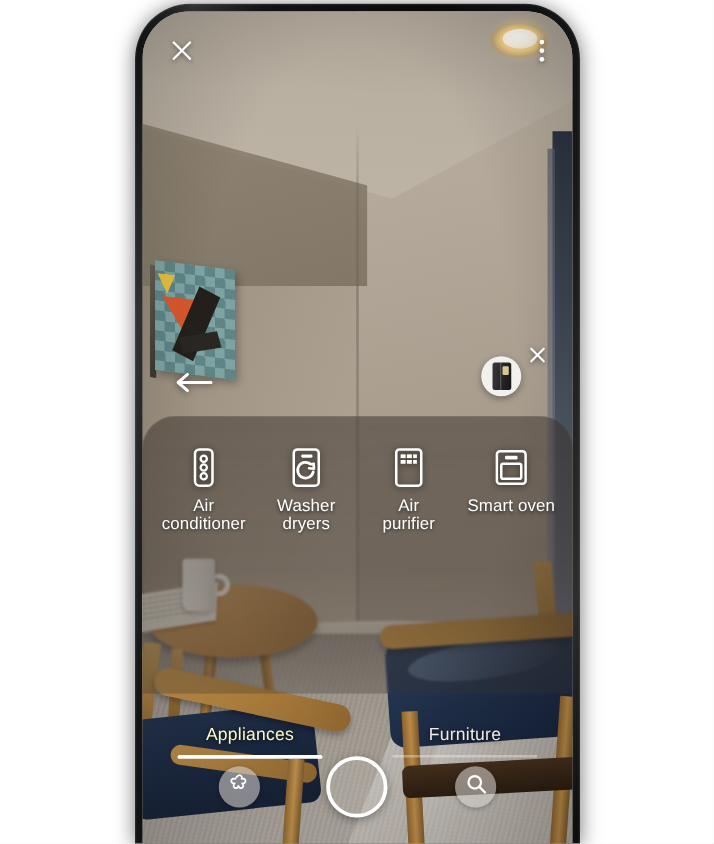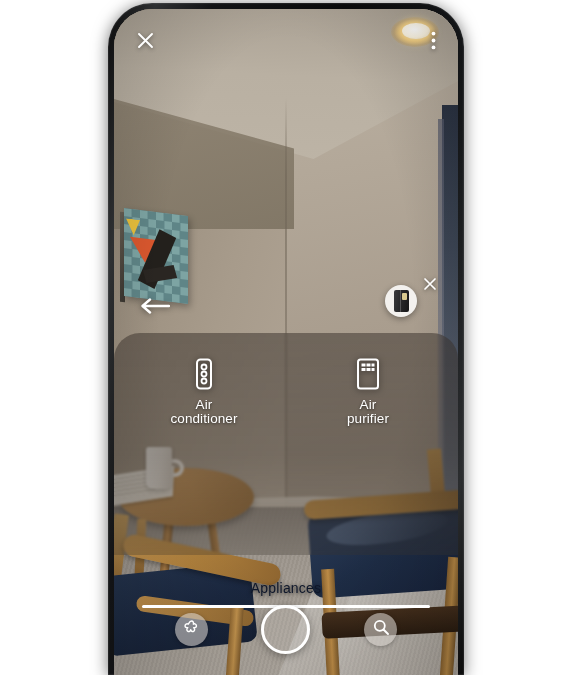--- a/index.html
+++ b/index.html
@@ -345,21 +345,21 @@
     position:absolute; left:0; top:324px; width:344px; height:222px;
     border-radius:26px 26px 0 0;
     background:linear-gradient(180deg,rgba(58,50,44,.52) 0%,rgba(52,45,39,.46) 55%,rgba(60,53,46,.30) 100%);
     backdrop-filter:blur(1px);
     z-index:30;
   }
   #category-grid{
     position:absolute; left:0; top:330px; width:344px;
     z-index:35;
     display:grid;
-    grid-template-columns:repeat(2,1fr);
+    grid-template-columns:repeat(4,1fr);
     row-gap:6px;
     padding:18px 8px 0 8px;
   }
   .cat-item{
     display:flex; flex-direction:column; align-items:center;
     cursor:pointer;
     height:88px;
   }
   .cat-icon{
     width:34px; height:34px;
@@ -384,21 +384,21 @@
   }
   .tab{
     flex:1; text-align:center; cursor:pointer;
     padding-bottom:10px;
   }
   .tab-label{
     font-size:14px; letter-spacing:.2px;
     text-shadow:0 1px 4px rgba(0,0,0,.7);
     display:inline-block; margin-bottom:9px;
   }
-  .tab.active .tab-label{ color:#0f172a; font-weight:500; }
+  .tab.active .tab-label{ color:#fef9c3; font-weight:500; }
   .tab:not(.active) .tab-label{ color:#efebe6; }
   .tab-underline{
     height:2.5px; border-radius:2px; margin:0 28px;
     background:#ffffff;
   }
   .tab:not(.active) .tab-underline{
     background:rgba(255,255,255,.34); height:1.5px;
   }
 
   
@@ -543,47 +543,77 @@
             <circle cx="11" cy="16" r="2.5" fill="none" stroke="#fff" stroke-width="1.8"></circle>
             <circle cx="11" cy="23" r="2.5" fill="none" stroke="#fff" stroke-width="1.8"></circle>
           </svg>
         </div>
         <div class="cat-label">
           <span>Air</span><br>
           <span>conditioner</span>
         </div>
       </div>
 
+      <div class="cat-item">
+        <div class="cat-icon">
+          <svg width="26" height="32" viewBox="0 0 26 32">
+            <rect x="3" y="1.5" width="20" height="29" rx="3" ry="3" fill="none" stroke="#fff" stroke-width="2"></rect>
+            <rect x="9" y="5.5" width="9" height="2.6" rx="1.1" fill="#fff"></rect>
+            <path d="M18.6 19.5 a6.3 6.3 0 1 1 -2.1 -6.2 L18.8 13.3" fill="none" stroke="#fff" stroke-width="2.2" stroke-linecap="round"></path>
+            <path d="M18.9 13 l.3 4 -4 -.4" fill="none" stroke="#fff" stroke-width="2.1" stroke-linecap="round" stroke-linejoin="round"></path>
+          </svg>
+        </div>
+        <div class="cat-label">
+          <span>Washer</span><br>
+          <span>dryers</span>
+        </div>
+      </div>
 
       <div class="cat-item">
         <div class="cat-icon">
           <svg width="26" height="32" viewBox="0 0 26 32">
             <rect x="3" y="1.5" width="20" height="29" rx="2.5" ry="2.5" fill="none" stroke="#fff" stroke-width="2"></rect>
             <rect x="6.5" y="5.5" width="4" height="3" fill="#fff"></rect>
             <rect x="11.5" y="5.5" width="4" height="3" fill="#fff"></rect>
             <rect x="16.5" y="5.5" width="3" height="3" fill="#fff"></rect>
             <rect x="6.5" y="10" width="4" height="3" fill="#fff"></rect>
             <rect x="11.5" y="10" width="4" height="3" fill="#fff"></rect>
             <rect x="16.5" y="10" width="3" height="3" fill="#fff"></rect>
           </svg>
         </div>
         <div class="cat-label">
           <span>Air</span><br>
           <span>purifier</span>
         </div>
       </div>
 
 
+      <div class="cat-item">
+        <div class="cat-icon">
+          <svg width="28" height="30" viewBox="0 0 28 30">
+            <rect x="2.5" y="2" width="23" height="26" rx="2.5" ry="2.5" fill="none" stroke="#fff" stroke-width="2"></rect>
+            <rect x="9" y="5.5" width="10" height="3" rx="1" fill="#fff"></rect>
+            <rect x="6" y="12" width="16" height="12" rx="1.5" fill="none" stroke="#fff" stroke-width="2"></rect>
+          </svg>
+        </div>
+        <div class="cat-label">
+          <span>Smart oven</span>
+        </div>
+      </div>
 
 
     </div>
 
     <div id="tabs">
       <div class="tab active">
         <div class="tab-label">Appliances</div>
+        <div class="tab-underline"></div>
+      </div>
+      <div class="tab">
+        <div class="tab-label">Furniture</div>
         <div class="tab-underline"></div>
       </div>
     </div>
 
     <div id="controls">
 
       <div class="ctl-round" title="Effects">
         <span>
           <svg width="19" height="19" viewBox="0 0 20 20">
             <path d="M10 3.2 c1.8 0 2.6 1.9 1.9 3.3 1.4-.9 3.3.1 3.3 1.8 0 1.5-1.5 2.3-2.9 1.9

